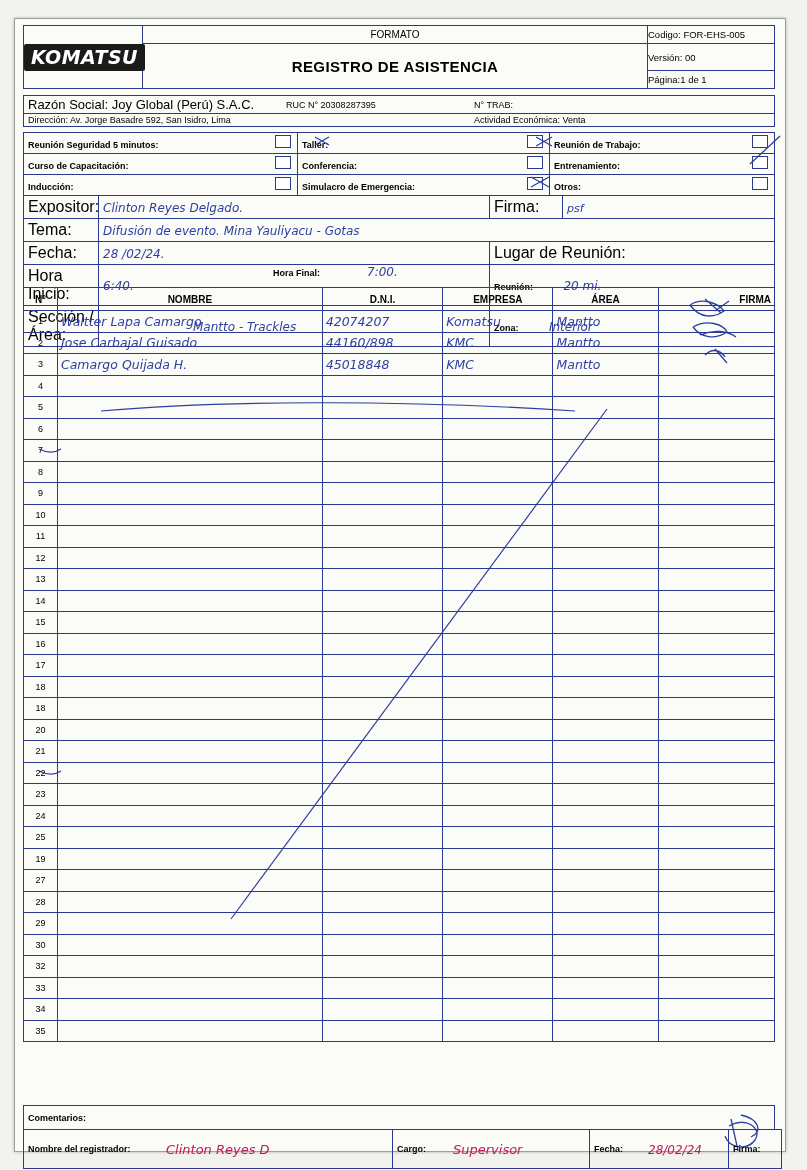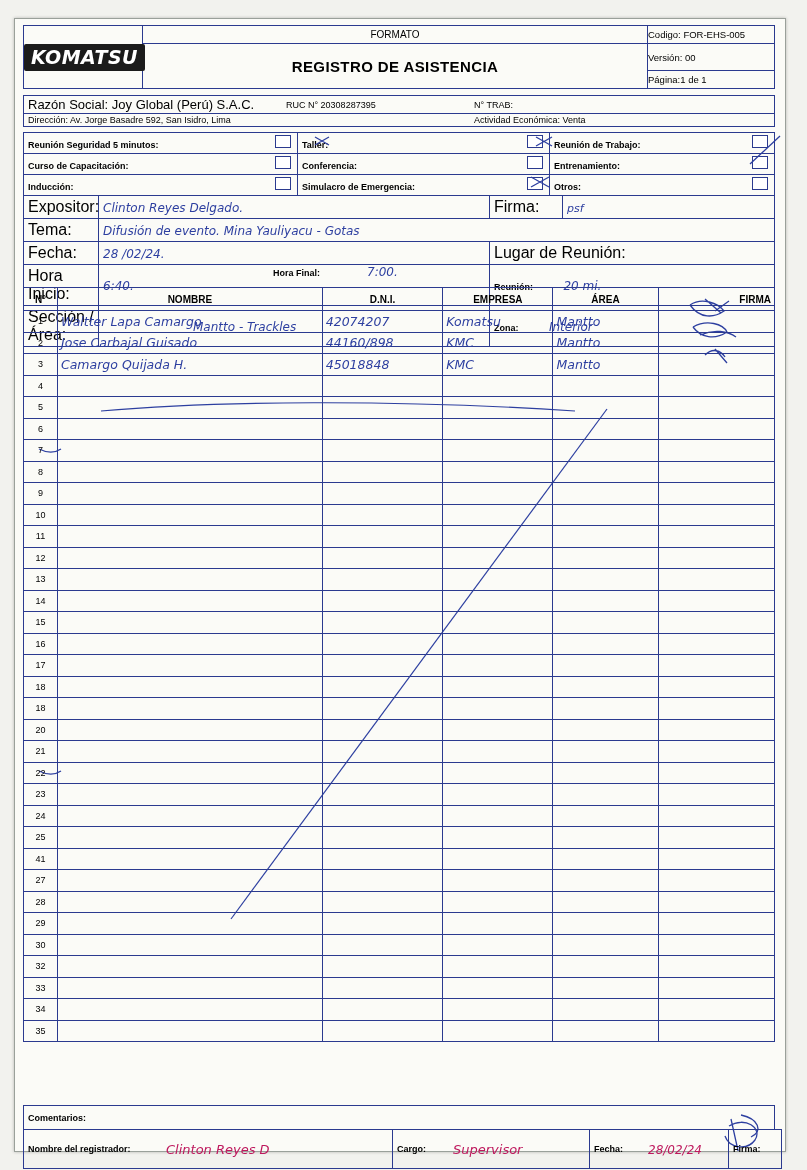--- a/index.html
+++ b/index.html
@@ -427,21 +427,21 @@
             </tr>
             <tr>
               <td class="cno" style="text-align: center;">25</td>
               <td class="cnom"><span class="hwcell"></span></td>
               <td class="cdni"><span class="hwcell"></span></td>
               <td class="cemp"><span class="hwcell"></span></td>
               <td class="care"><span class="hwcell"></span></td>
               <td class="cfir"></td>
             </tr>
             <tr>
-              <td class="cno" style="text-align: center;">41</td>
+              <td class="cno" style="text-align: center;">19</td>
               <td class="cnom"><span class="hwcell"></span></td>
               <td class="cdni"><span class="hwcell"></span></td>
               <td class="cemp"><span class="hwcell"></span></td>
               <td class="care"><span class="hwcell"></span></td>
               <td class="cfir"></td>
             </tr>
             <tr>
               <td class="cno" style="text-align: center;">27</td>
               <td class="cnom"><span class="hwcell"></span></td>
               <td class="cdni"><span class="hwcell"></span></td>

